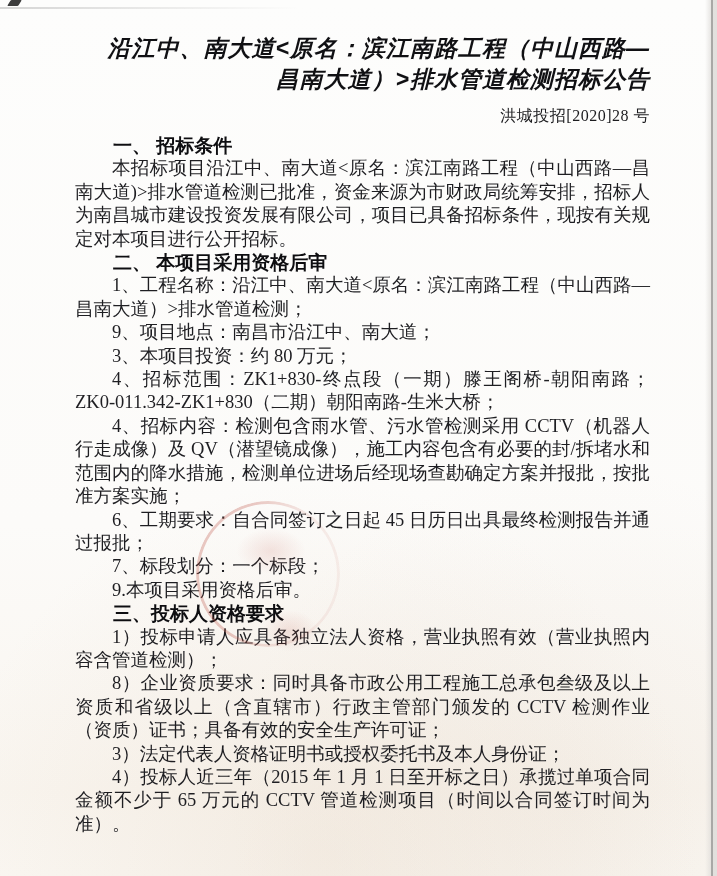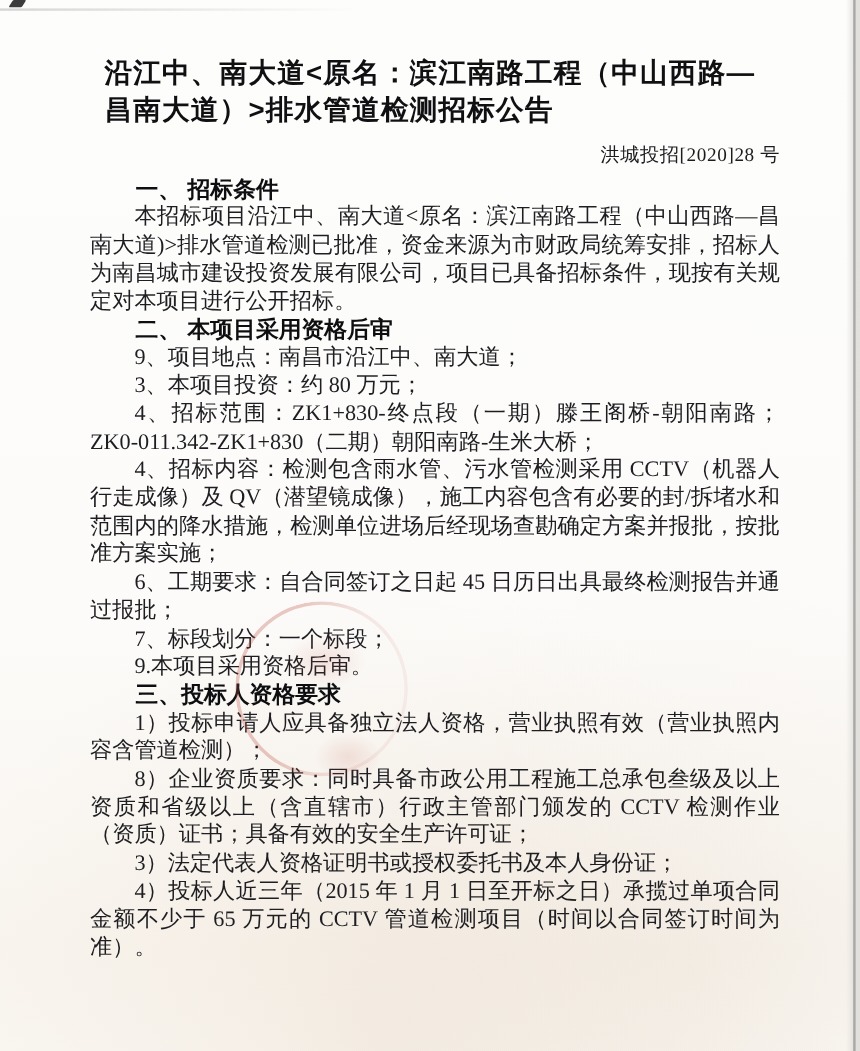--- a/index.html
+++ b/index.html
@@ -44,23 +44,23 @@
     background:radial-gradient(ellipse, rgba(190,80,68,0.14), rgba(190,80,68,0) 70%);
   }
   .s1 { left:236px; top:528px; width:70px; height:46px; }
   .s2 { left:262px; top:610px; width:56px; height:42px; }
   
   .doc {
     position:absolute; left:75px; right:67px; top:0; padding-top:33px;
     color:#1e1e22;
   }
   .title {
-    margin:12px; text-align:left;
+    margin:0; text-align:right;
     font-family:"Liberation Sans", sans-serif; font-weight:700;
-    font-size:23px; line-height:31px; letter-spacing:1px; color:#101013;
+    font-size:23px; line-height:31px; letter-spacing:1px; color:#101013;font-style:italic;
   }
   .title .tl { display:block; }
   .doc-number {
     margin-top:11px; text-align:right; font-size:16px; color:#1c1c1f;
     letter-spacing:0.5px;
   }
   .body-text {
     margin-top:7px; font-size:18.5px; line-height:23.4px; text-align:justify;
   }
   .body-text p { margin:0; text-indent:2em; }
@@ -81,20 +81,21 @@
       <span class="tl">沿江中、南大道&lt;原名：滨江南路工程（中山西路—</span>
       <span class="tl">昌南大道）&gt;排水管道检测招标公告</span>
     </h1>
     <div class="doc-number">洪城投招[2020]28 号</div>
 
     <div class="body-text">
       <p class="heading">一、 招标条件</p>
       <p class="para">本招标项目沿江中、南大道&lt;原名：滨江南路工程（中山西路—昌南大道)&gt;排水管道检测已批准，资金来源为市财政局统筹安排，招标人为南昌城市建设投资发展有限公司，项目已具备招标条件，现按有关规定对本项目进行公开招标。</p>
 
       <p class="heading">二、 本项目采用资格后审</p>
+      <p class="para">1、工程名称：沿江中、南大道&lt;原名：滨江南路工程（中山西路—昌南大道）&gt;排水管道检测；</p>
       <p class="para">9、项目地点：南昌市沿江中、南大道；</p>
       <p class="para">3、本项目投资：约 80 万元；</p>
       <p class="para">4、招标范围：ZK1+830-终点段（一期）滕王阁桥-朝阳南路；ZK0-011.342-ZK1+830（二期）朝阳南路-生米大桥；</p>
       <p class="para">4、招标内容：检测包含雨水管、污水管检测采用 CCTV（机器人行走成像）及 QV（潜望镜成像），施工内容包含有必要的封/拆堵水和范围内的降水措施，检测单位进场后经现场查勘确定方案并报批，按批准方案实施；</p>
       <p class="para">6、工期要求：自合同签订之日起 45 日历日出具最终检测报告并通过报批；</p>
       <p class="para">7、标段划分：一个标段；</p>
       <p class="para">9.本项目采用资格后审。</p>
 
       <p class="heading">三、投标人资格要求</p>
       <p class="para">1）投标申请人应具备独立法人资格，营业执照有效（营业执照内容含管道检测）；</p>

